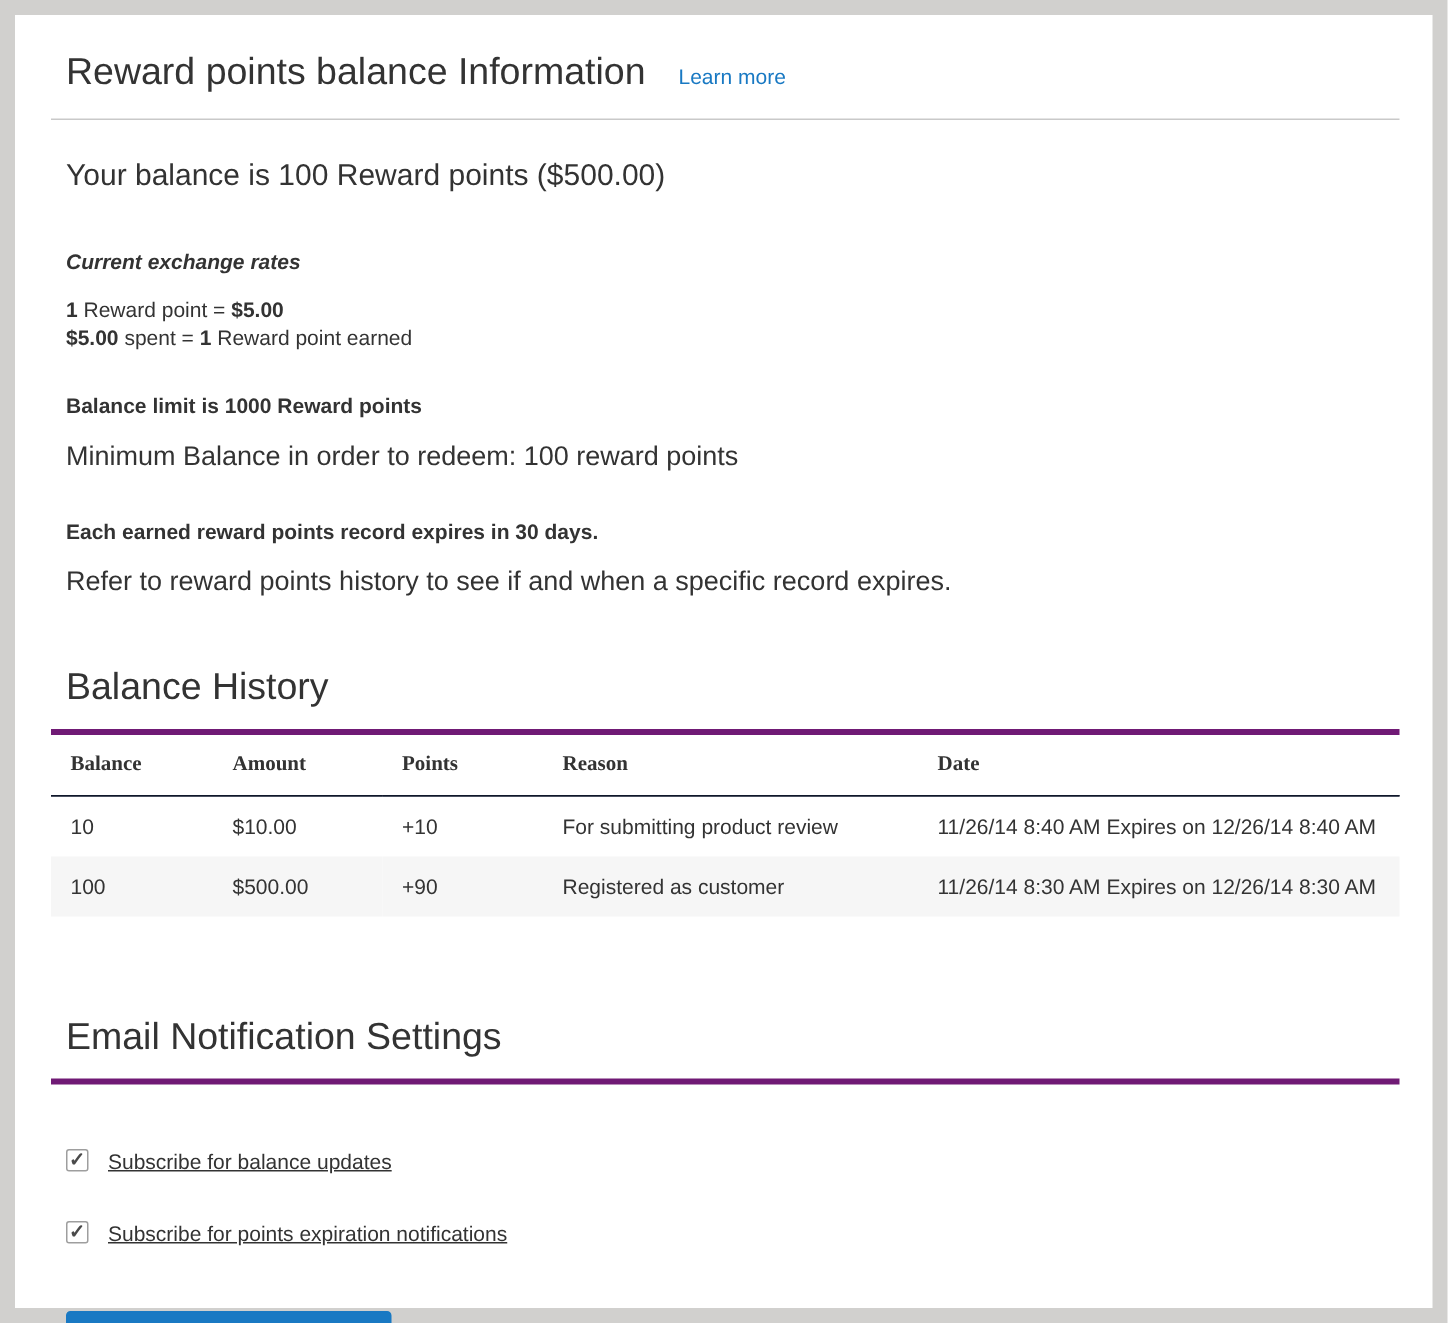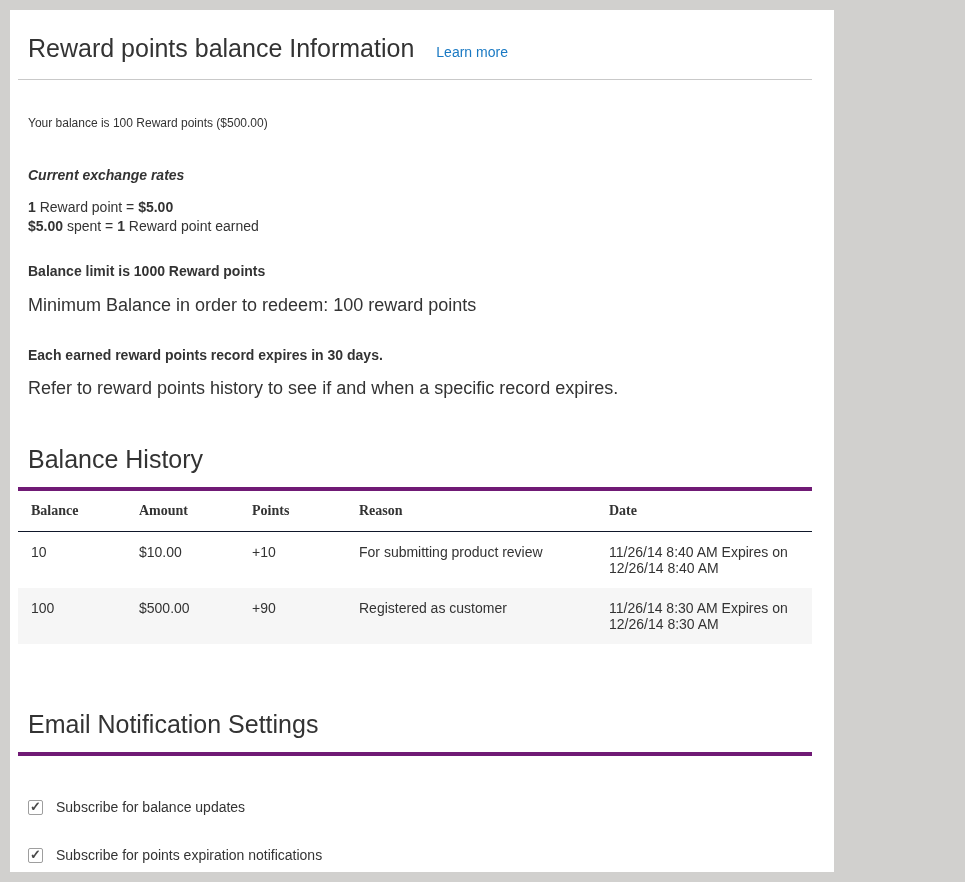--- a/index.html
+++ b/index.html
@@ -4,24 +4,24 @@
 <style>
   * { box-sizing: border-box; margin: 0; padding: 0; }
   html, body { width: 965px; height: 882px; }
   body {
     background: #d1d0ce;
     font-family: "Liberation Sans", sans-serif;
     color: #333333;
   }
   .card {
     margin: 10px;
-    width: 824px;
+    width: 945px;
     height: 862px;
     background: #ffffff;
-    padding: 14px 22px 0 8px;
+    padding: 14px 22px 0 24px;
   }
   
   .title-row {
     display: flex;
     align-items: baseline;
     padding: 10px 0 16px 10px;
     border-bottom: 1px solid #c9c9c9;
   }
   h1, h2 {
     font-size: 25px;
@@ -30,21 +30,21 @@
     letter-spacing: 0;
   }
   .learn-more {
     margin-left: 22px;
     font-size: 14px;
     color: #1979c3;
     text-decoration: none;
   }
   
   .info { padding-left: 10px; }
-  .balance-summary { margin-top: 36px; font-size: 12px; }
+  .balance-summary { margin-top: 26px; font-size: 20px; }
   .bold-line { font-weight: 700; font-size: 14px; }
   .plain-line { font-size: 18px; }
   .exchange-heading { margin-top: 37px; font-style: italic; }
   .exchange-lines { margin-top: 15px; line-height: 19px; font-size: 14px; }
   .exchange-lines b { font-weight: 700; }
   .balance-limit { margin-top: 27px; }
   .minimum-balance { margin-top: 16px; }
   .expiration-notice { margin-top: 31px; }
   .expiration-hint { margin-top: 15px; }
   
@@ -73,22 +73,23 @@
   }
   tbody tr.stripe { background: #f6f6f6; }
   col.c-balance { width: 108px; }
   col.c-amount  { width: 113px; }
   col.c-points  { width: 107px; }
   col.c-reason  { width: 250px; }
   
   .email-heading-wrap { margin-top: 66px; }
   .check-row {
     display: flex;
-    align-items: center;
+    align-items: flex-start;
     margin-left: 10px;
+    text-decoration: underline;
   }
   .check-row-1 { margin-top: 43px; }
   .check-row-2 { margin-top: 32px; }
   .checkbox {
     display: inline-block;
     width: 15px;
     height: 15px;
     background: #ffffff;
     border: 1px solid #9e9e9e;
     border-radius: 2px;

